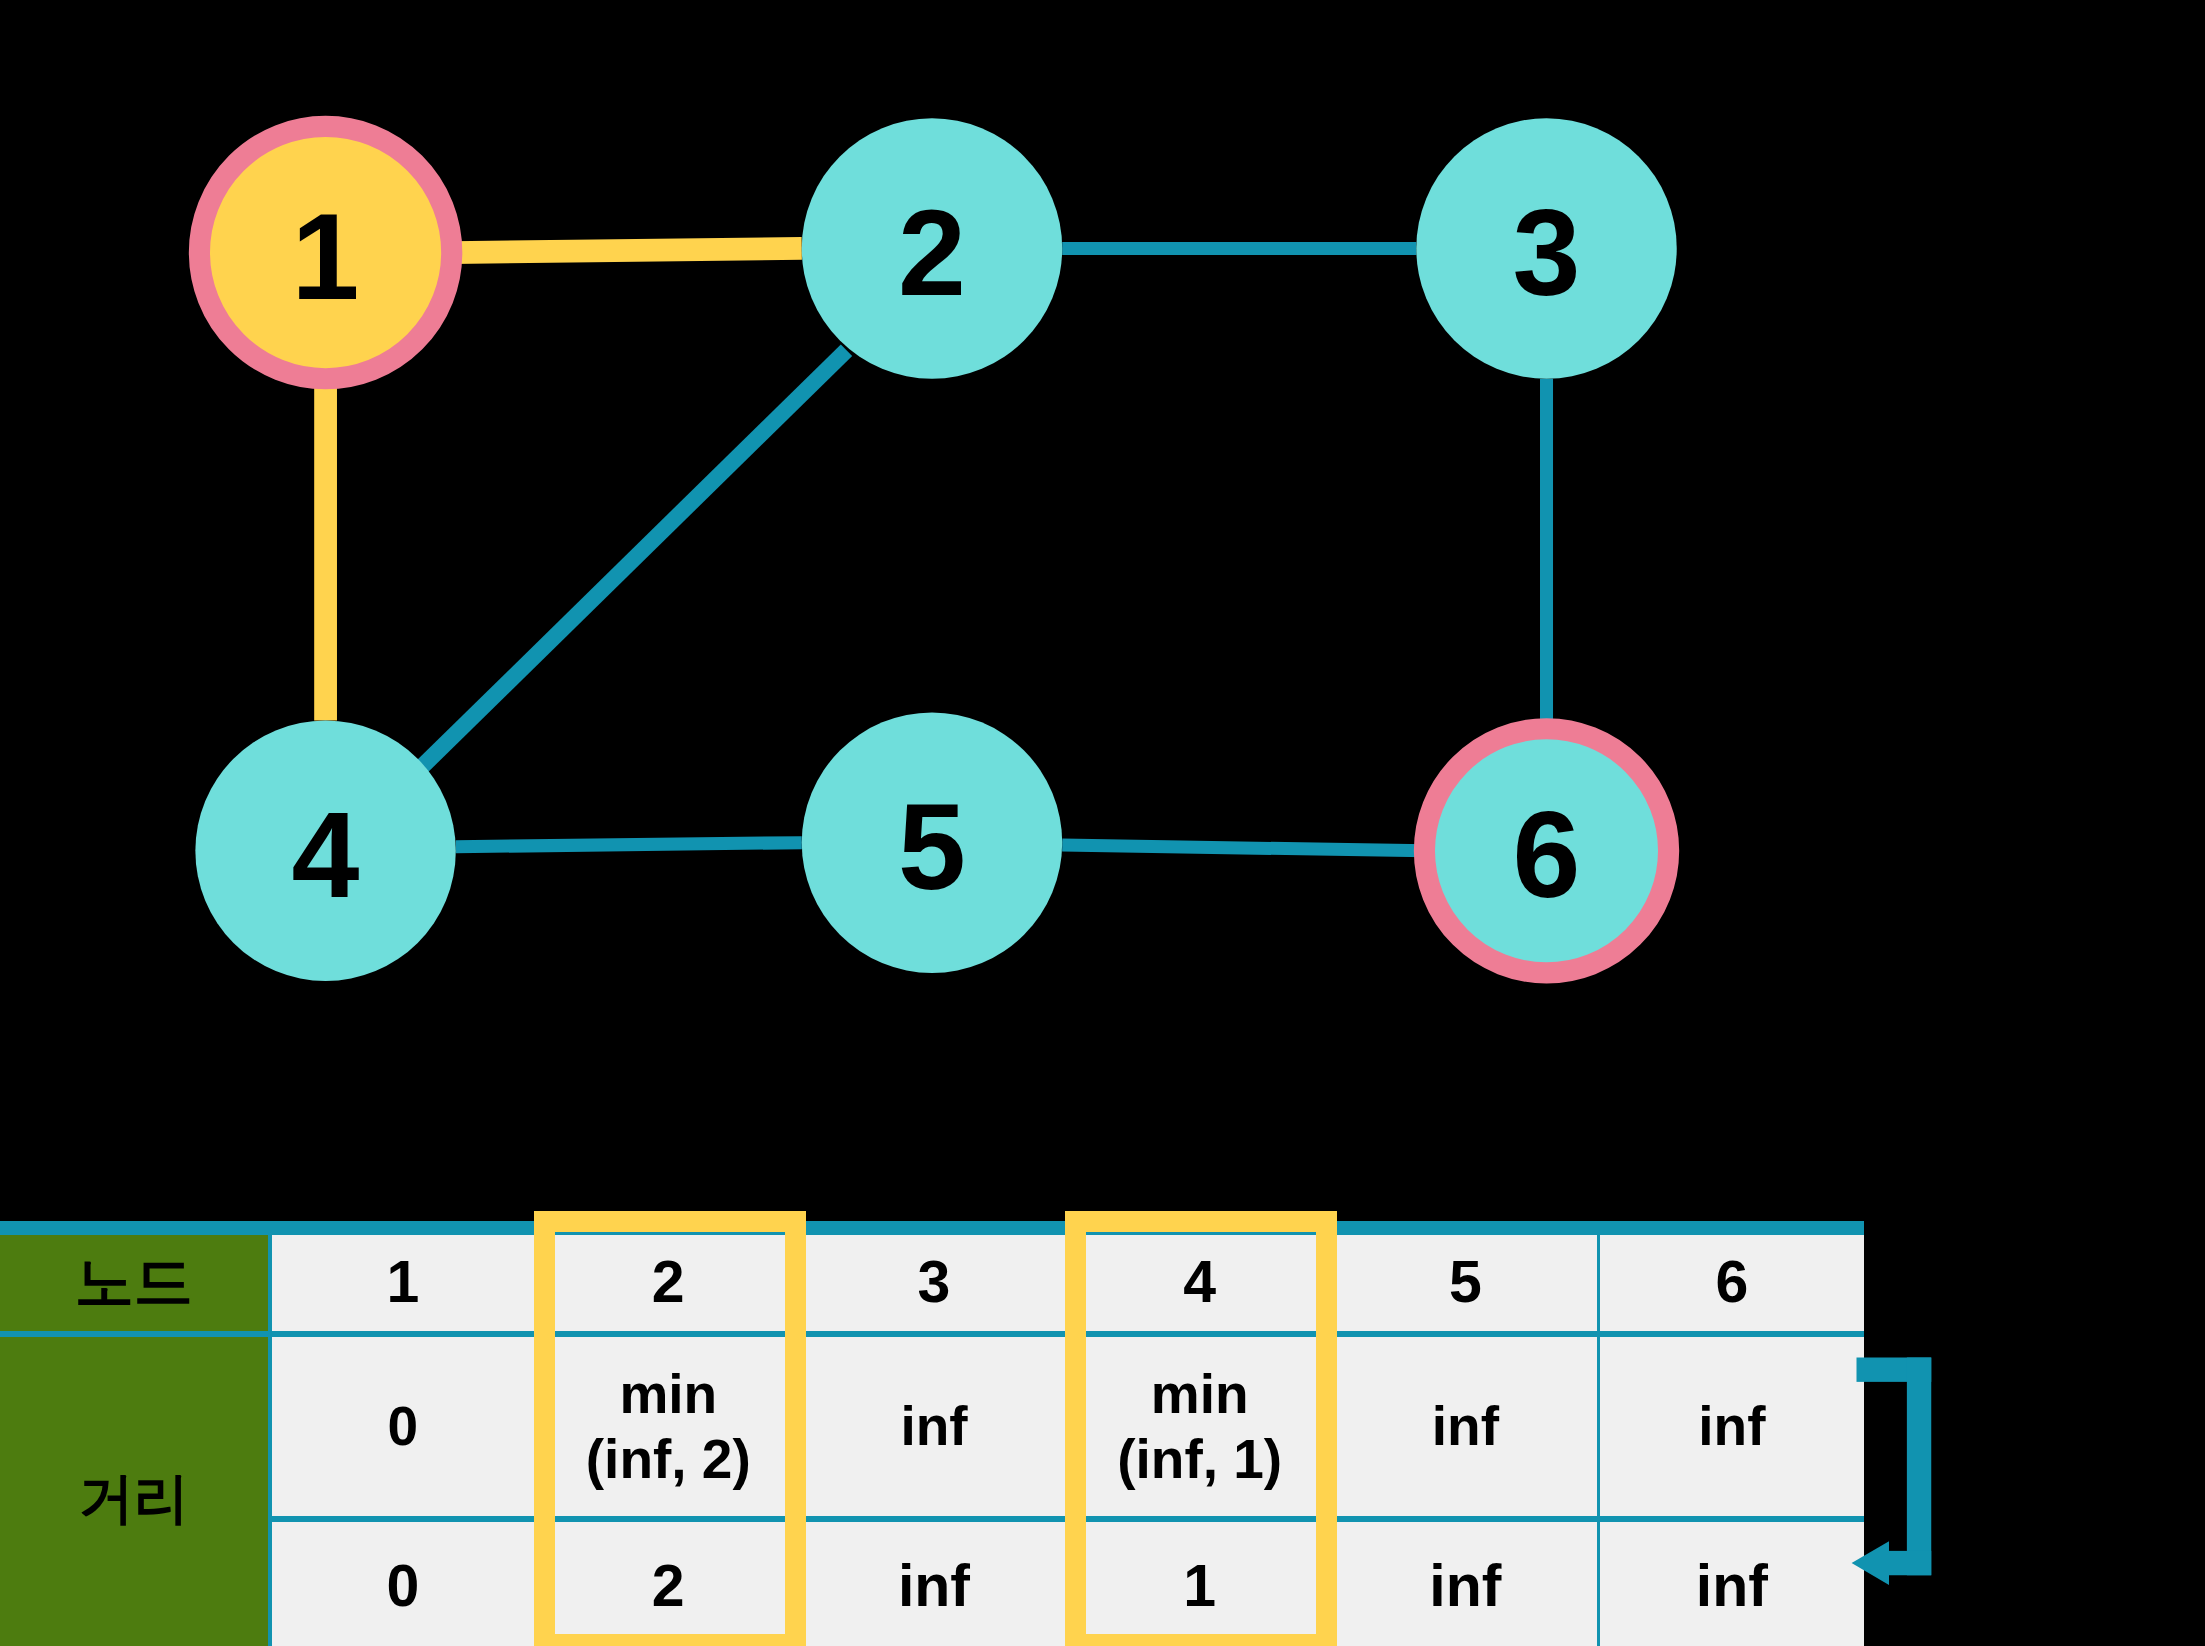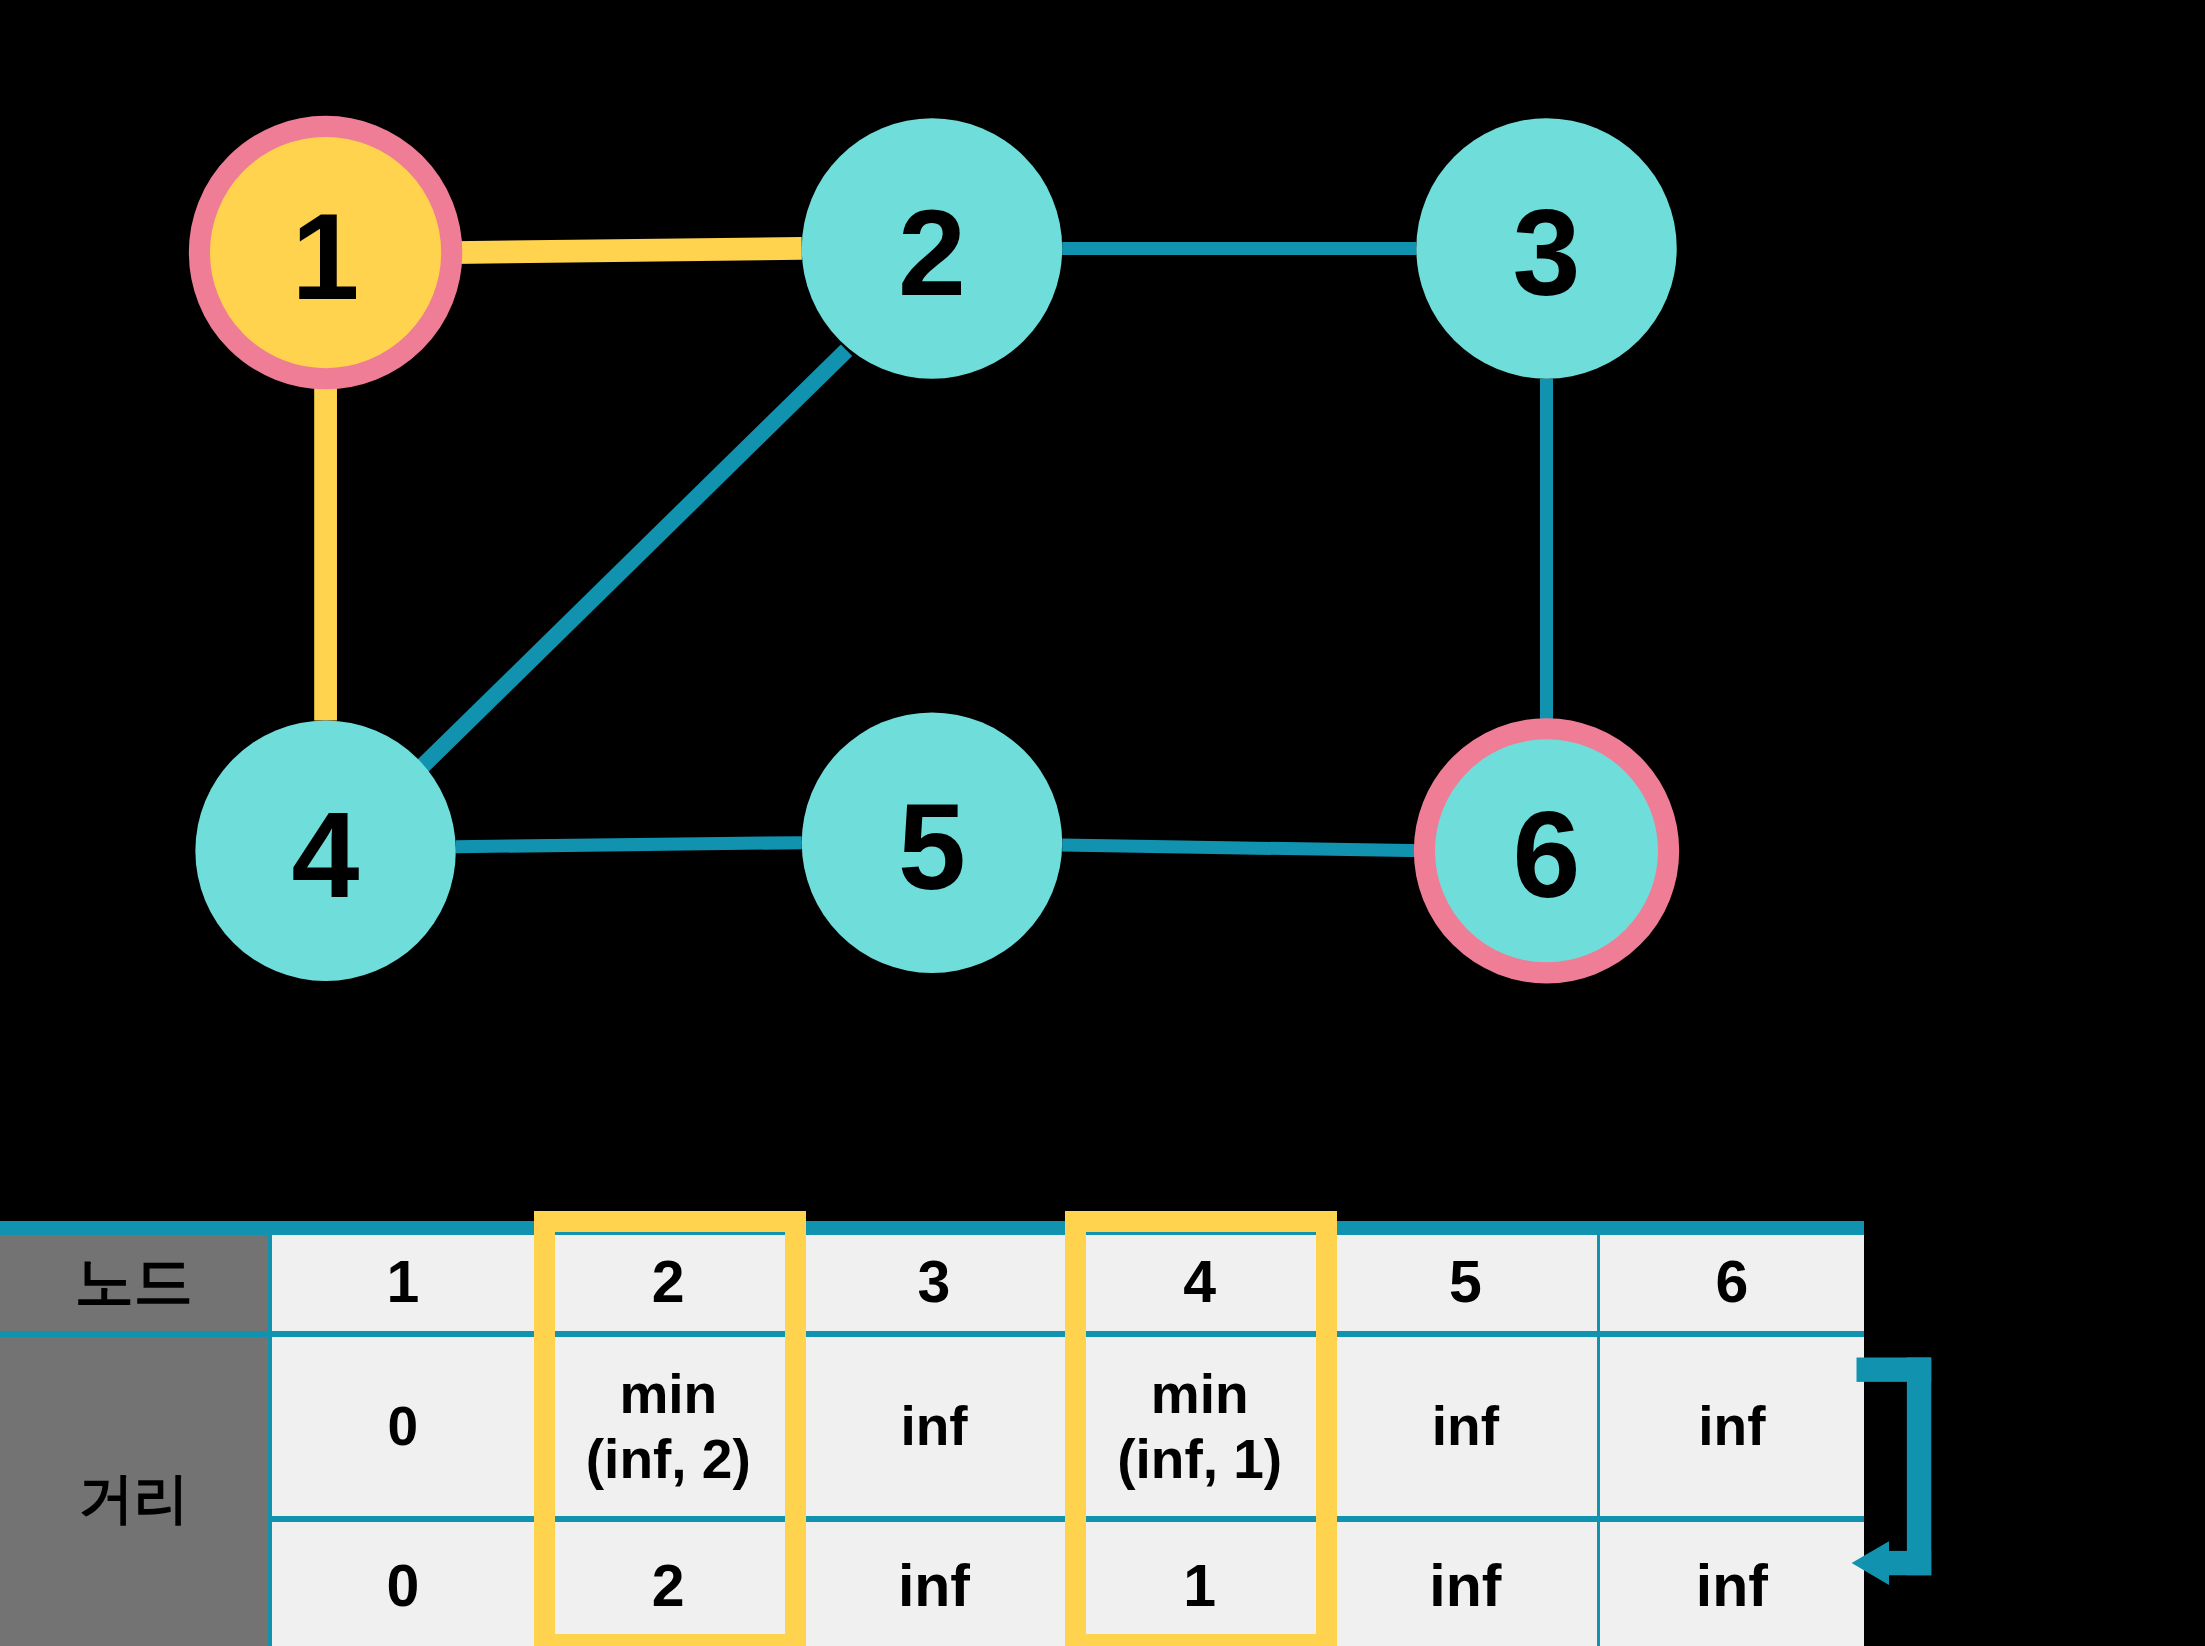--- a/index.html
+++ b/index.html
@@ -65,21 +65,21 @@
     border-left: 3.3px solid #1193B0;
     border-right: 3.3px solid #1193B0;
     padding: 0;
     line-height: 1.18;
   }
   #dist-table tr.row-head td { height: 96px; font-size: 59px; }
   #dist-table tr.row-calc td { height: 179px; font-size: 55px; }
   #dist-table tr.row-final td { height: 130px; font-size: 59px; }
 
   #dist-table td.rowlabel {
-    background: #737373;
+    background: #4d7c0f;
     font-size: 59px;
     border-left: none;
     border-right: 4.9px solid #1193B0;
     width: 269px;
   }
   #dist-table tr.row-head td.rowlabel { border-bottom: 4.9px solid #ffffff; }
 
   #dist-table tr.row-head td { border-top: 14.7px solid #1193B0; }
   #dist-table tr.row-head td.rowlabel { border-top: 14.7px solid #1193B0; }
   #dist-table tr.row-calc td { border-top: 6.5px solid #1193B0; }

